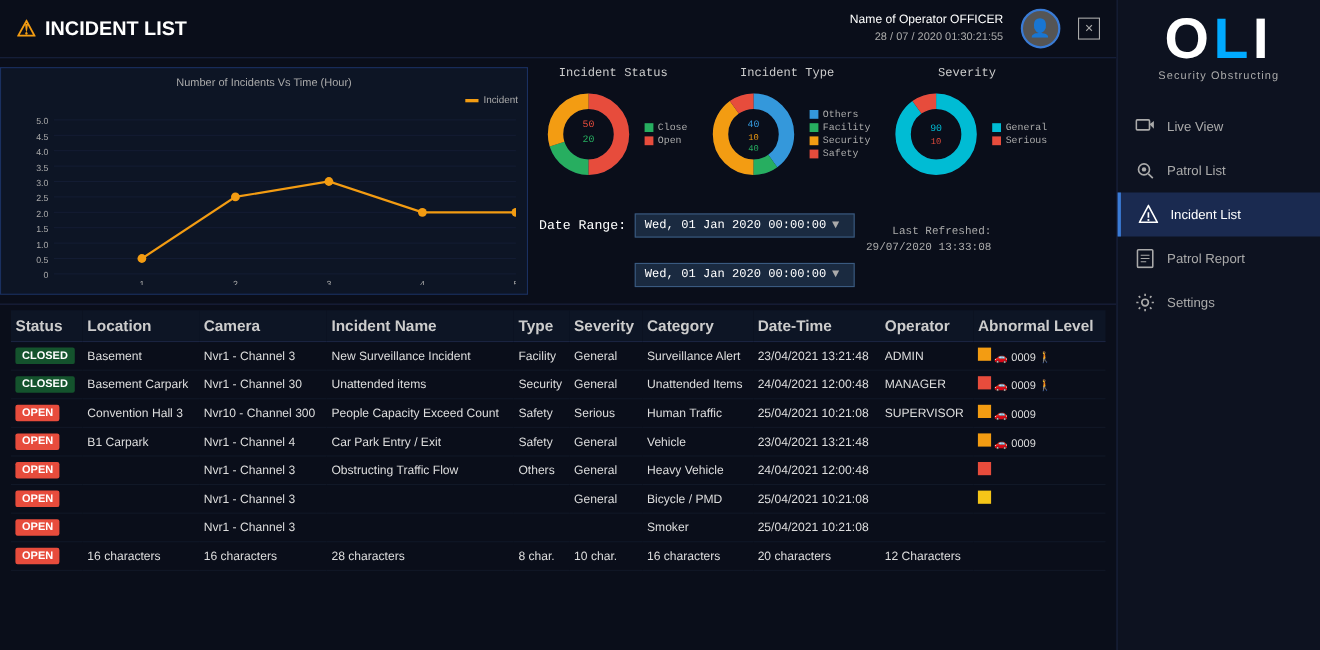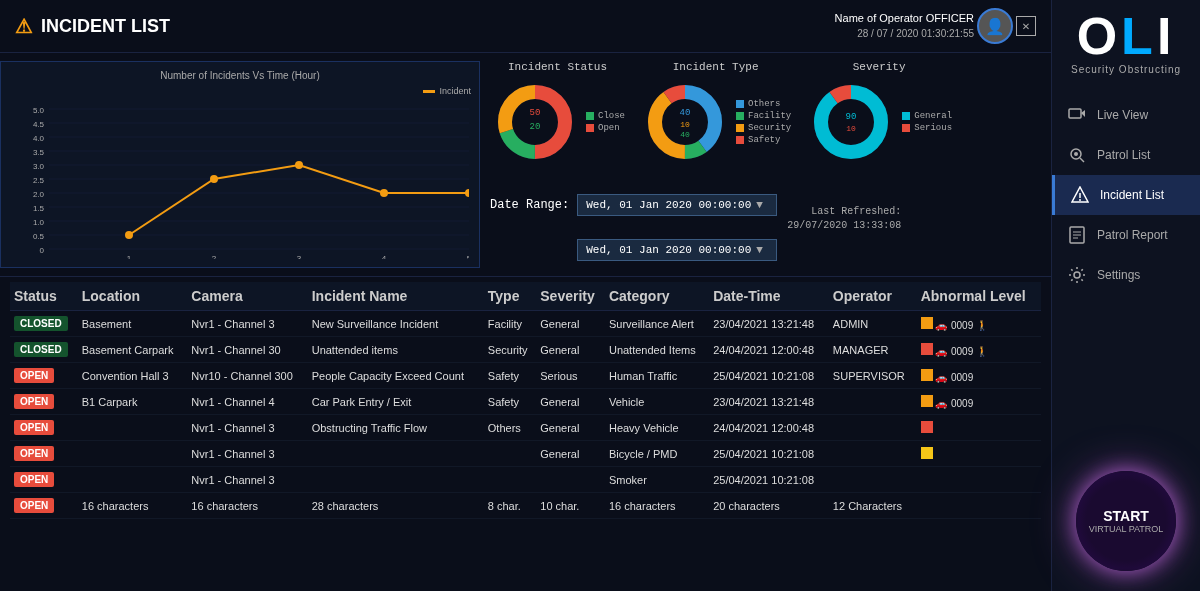--- a/index.html
+++ b/index.html
@@ -9,21 +9,21 @@
       background: #0a0e1a;
       color: #fff;
       font-family: Arial, sans-serif;
       font-size: 12px;
       overflow: hidden;
       display: flex;
     }
 
     
     .sidebar {
-      width: 149px;
+      width: 185px;
       background: #0d1220;
       border-left: 1px solid #1a2340;
       display: flex;
       flex-direction: column;
       align-items: center;
       padding-top: 10px;
       flex-shrink: 0;
       order: 2;
     }
     .sidebar-logo {
@@ -142,21 +142,21 @@
       gap: 8px;
     }
     .warning-icon {
       color: #f39c12;
       font-size: 20px;
     }
     .header-right {
       margin-left: auto;
       display: flex;
       align-items: center;
-      gap: 3px;
+      gap: 16px;
     }
     .header-info {
       text-align: right;
       font-size: 10px;
       color: #aaa;
       line-height: 1.4;
     }
     .header-info .name { color: #fff; font-size: 11px; }
     .avatar {
       width: 36px;
@@ -701,19 +701,13 @@
       <div class="nav-icon">
         <svg width="18" height="18" viewBox="0 0 18 18" fill="none">
           <circle cx="9" cy="9" r="3" stroke="#aaa" stroke-width="1.5" fill="none"></circle>
           <path d="M9 1v2M9 15v2M1 9h2M15 9h2M3.2 3.2l1.4 1.4M13.4 13.4l1.4 1.4M3.2 14.8l1.4-1.4M13.4 4.6l1.4-1.4" stroke="#aaa" stroke-width="1.5"></path>
         </svg>
       </div>
       <span>Settings</span>
     </div>
   </nav>
 
-  <div class="virtual-patrol">
-    <div class="patrol-circle">
-      <span class="patrol-start">START</span>
-      <span class="patrol-label">VIRTUAL PATROL</span>
-    </div>
-  </div>
 </div>
 
 </body></html>

